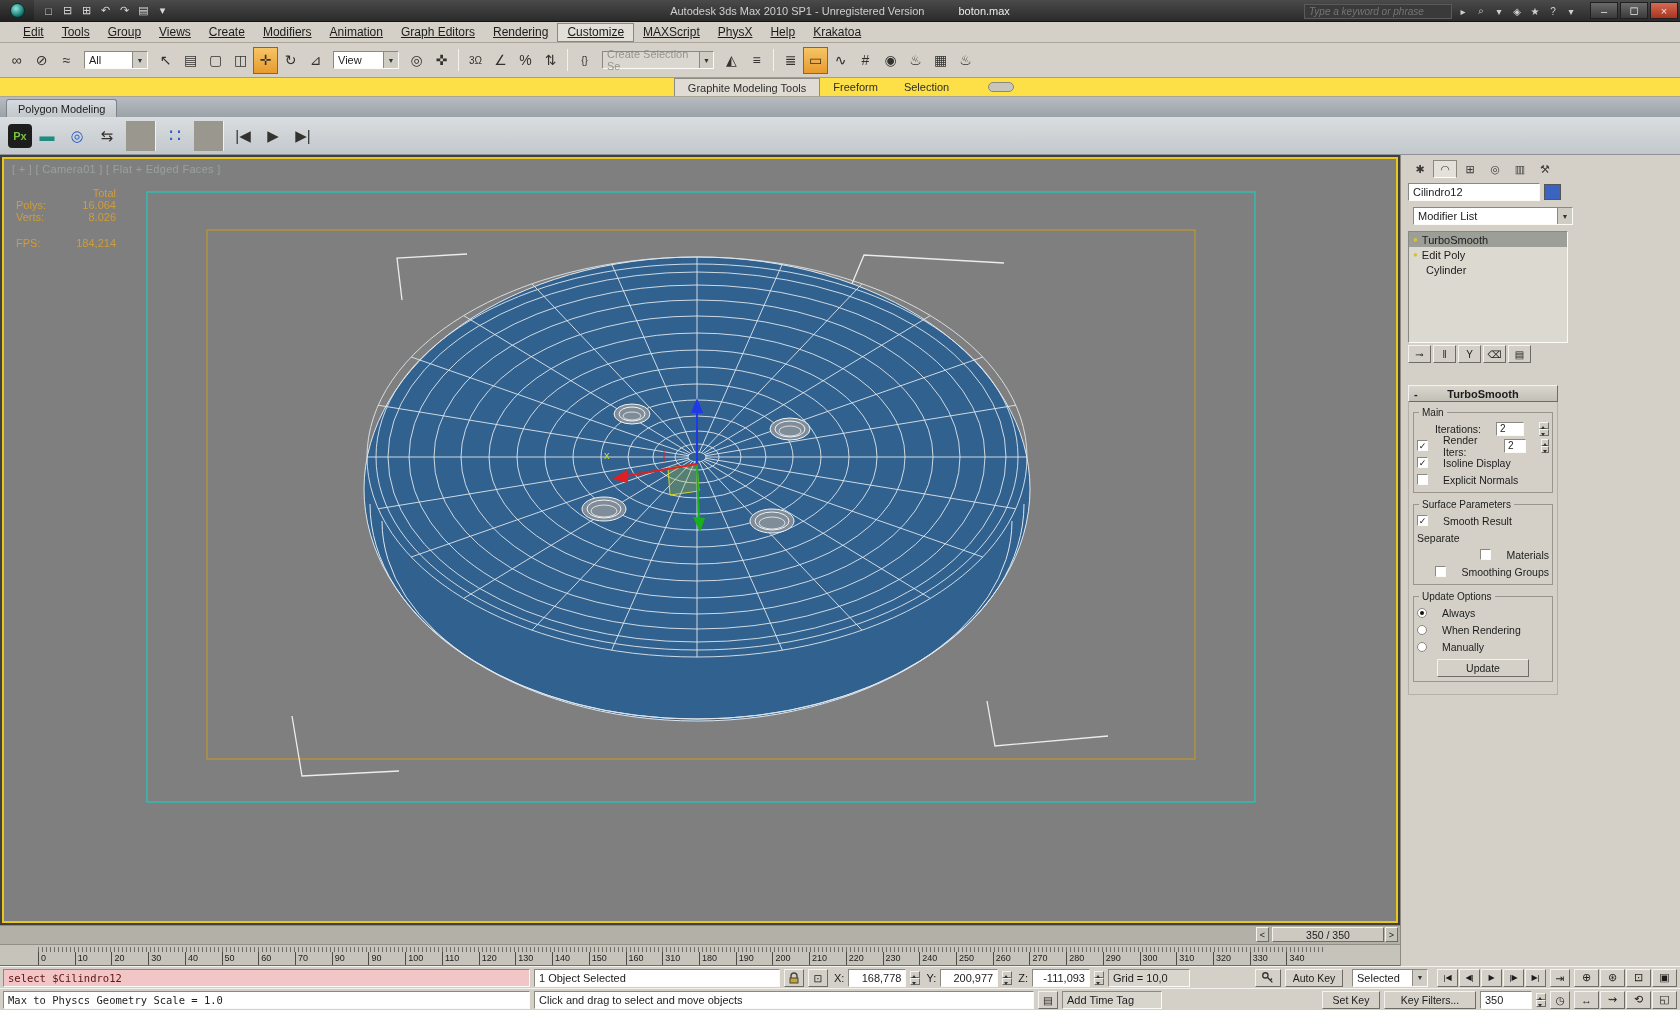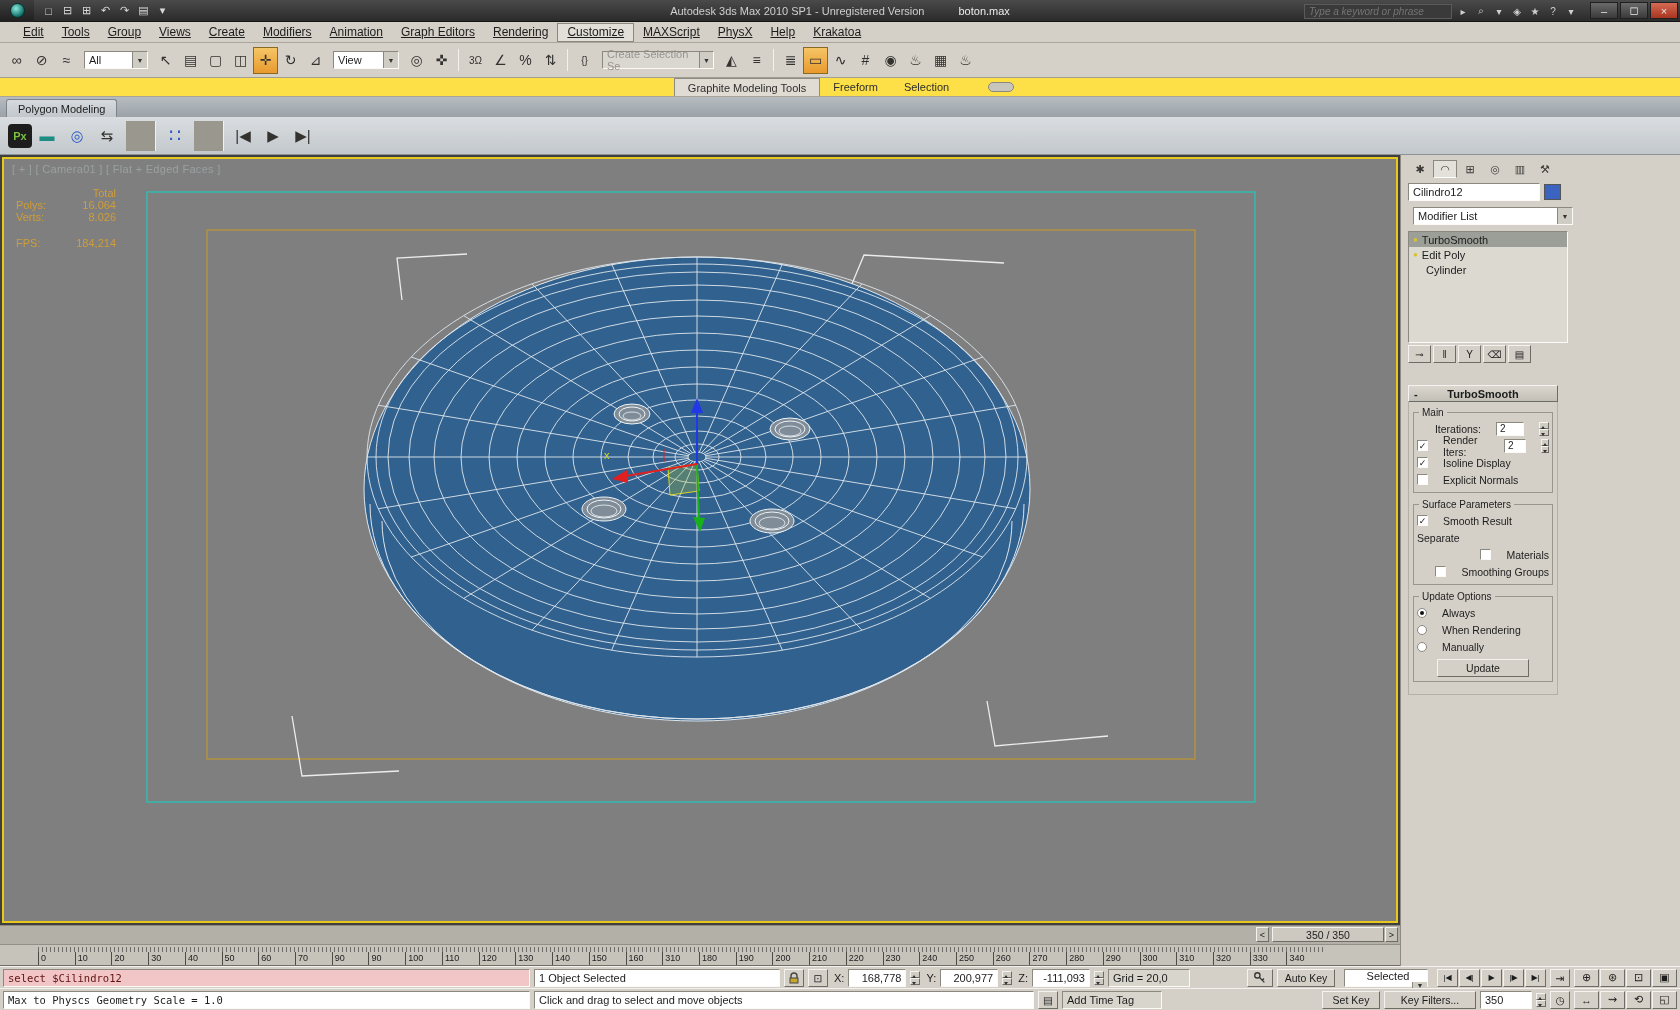--- a/index.html
+++ b/index.html
@@ -31,21 +31,21 @@
   
   .toolbar { height:35px; background:#d5d1c9; border-bottom:1px solid #a29e94; display:flex; align-items:center; padding-left:4px; }
   .tgroup { display:flex; align-items:center; }
   .tbtn { width:25px; height:27px; display:flex; align-items:center; justify-content:center; font-size:14px; color:#33322f; }
   .tbtn.sm { font-size:10px; }
   .tbtn.active-tool { background:linear-gradient(#f6c566,#e89a2e); border:1px solid #8a6a20; }
   .vsep { width:1px; height:22px; background:#9a978f; margin:0 4px; border-right:1px solid #f2f1ee; }
   .combo { height:18px; display:flex; align-items:center; background:#fff; border:1px solid; border-color:#8a887f #fbfaf7 #fbfaf7 #8a887f; font-size:11px; padding-left:4px; margin:0 5px; }
   .combo .arrow { margin-left:auto; width:15px; height:16px; background:#cfccc4; border-left:1px solid #8a887f; display:flex; align-items:center; justify-content:center; font-size:7px; color:#333; }
   .combo.disabled { color:#96948c; background:#dad7d0; }
-  .w62 { width:64px; } .w64 { width:66px; } .w112 { width:112px; } .w96 { width:84px;flex-direction:column; }
+  .w62 { width:64px; } .w64 { width:66px; } .w112 { width:112px; } .w96 { width:76px; }
 
   
   .ribbontabs { height:19px; background:#fde047; display:flex; align-items:flex-end; padding-left:8px; border-bottom:1px solid #a9a59b;justify-content:center; }
   .rtab { padding:0 13px; height:18px; line-height:18px; font-size:11px; color:#2e2d2b; }
   .rtab.active { background:#e0dcd4; border:1px solid #8e8b82; border-bottom:none; }
   .ribbon-pill { width:26px; height:10px; border:1px solid #8a887f; border-radius:6px; background:#c8c5bd; margin:0 0 4px 26px; }
   .paneltabs { height:20px; background:linear-gradient(#b6bcc0,#9ba2a8); display:flex; align-items:flex-end; padding-left:6px; }
   .ptab { height:18px; line-height:18px; padding:0 11px; font-size:11px; background:linear-gradient(#d6dade,#c2c7cb); border:1px solid #7e848a; border-bottom:none; border-radius:3px 3px 0 0; }
   .ribbonbody { height:38px; background:linear-gradient(#d9dde0,#c3c8cc); border-bottom:1px solid #8c9296; display:flex; align-items:center; padding-left:8px; }
   .ribbonbody .tbtn { height:30px; width:30px; font-size:15px; }
@@ -546,21 +546,21 @@
     <span class="spin">
         <i class="up"></i>
         <i class="dn"></i>
       </span>
     <span class="coordlbl">Z:</span>
     <div class="field f-coord">-111,093</div>
     <span class="spin">
         <i class="up"></i>
         <i class="dn"></i>
       </span>
-    <div class="field f-grid">Grid = 20,0</div>
+    <div class="field f-grid">Grid = 10,0</div>
     <div class="grow"></div>
     <div class="sbtn2 keysvg">
       <svg width="14" height="14" viewBox="0 0 16 16">
           <circle cx="5" cy="5" r="3" fill="none" stroke="#333" stroke-width="1.5"></circle>
           <path d="M7.5 7.5 L13 13 M10.5 10.5 l2 -2" fill="none" stroke="#333" stroke-width="1.5"></path>
         </svg>
     </div>
     <div class="sbtn2 b-autokey">Auto Key</div>
     <div class="combo w96">
       <span>Selected</span>

